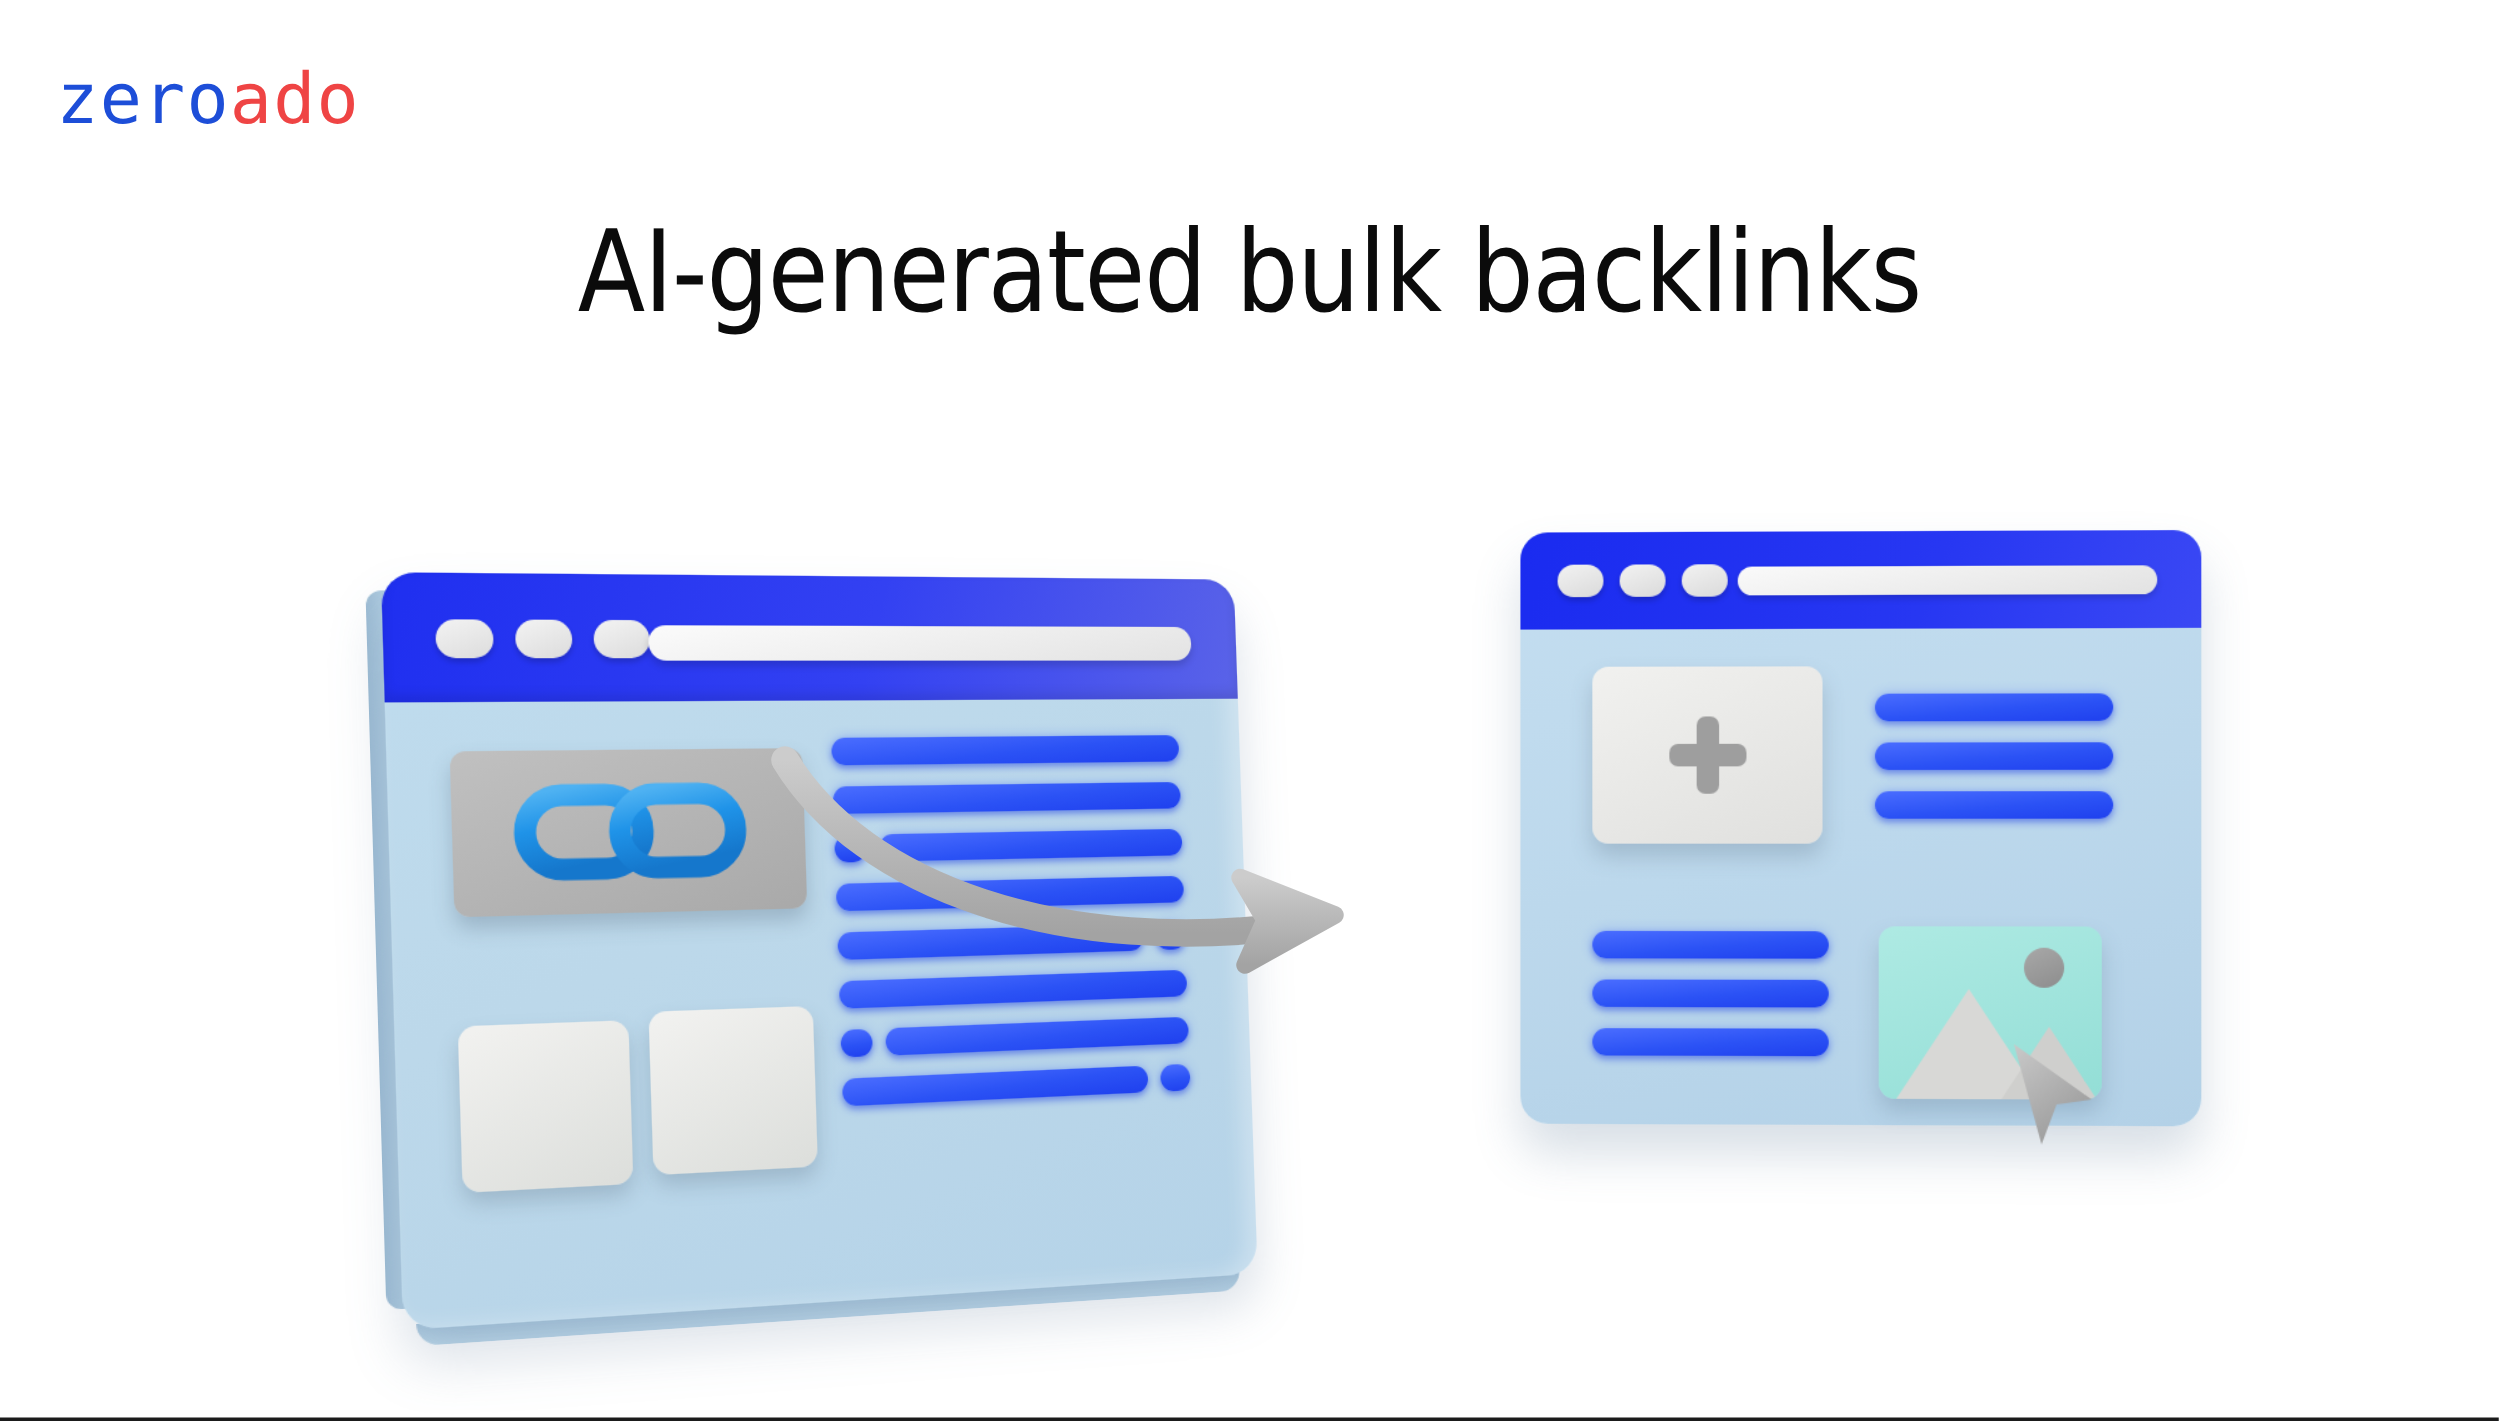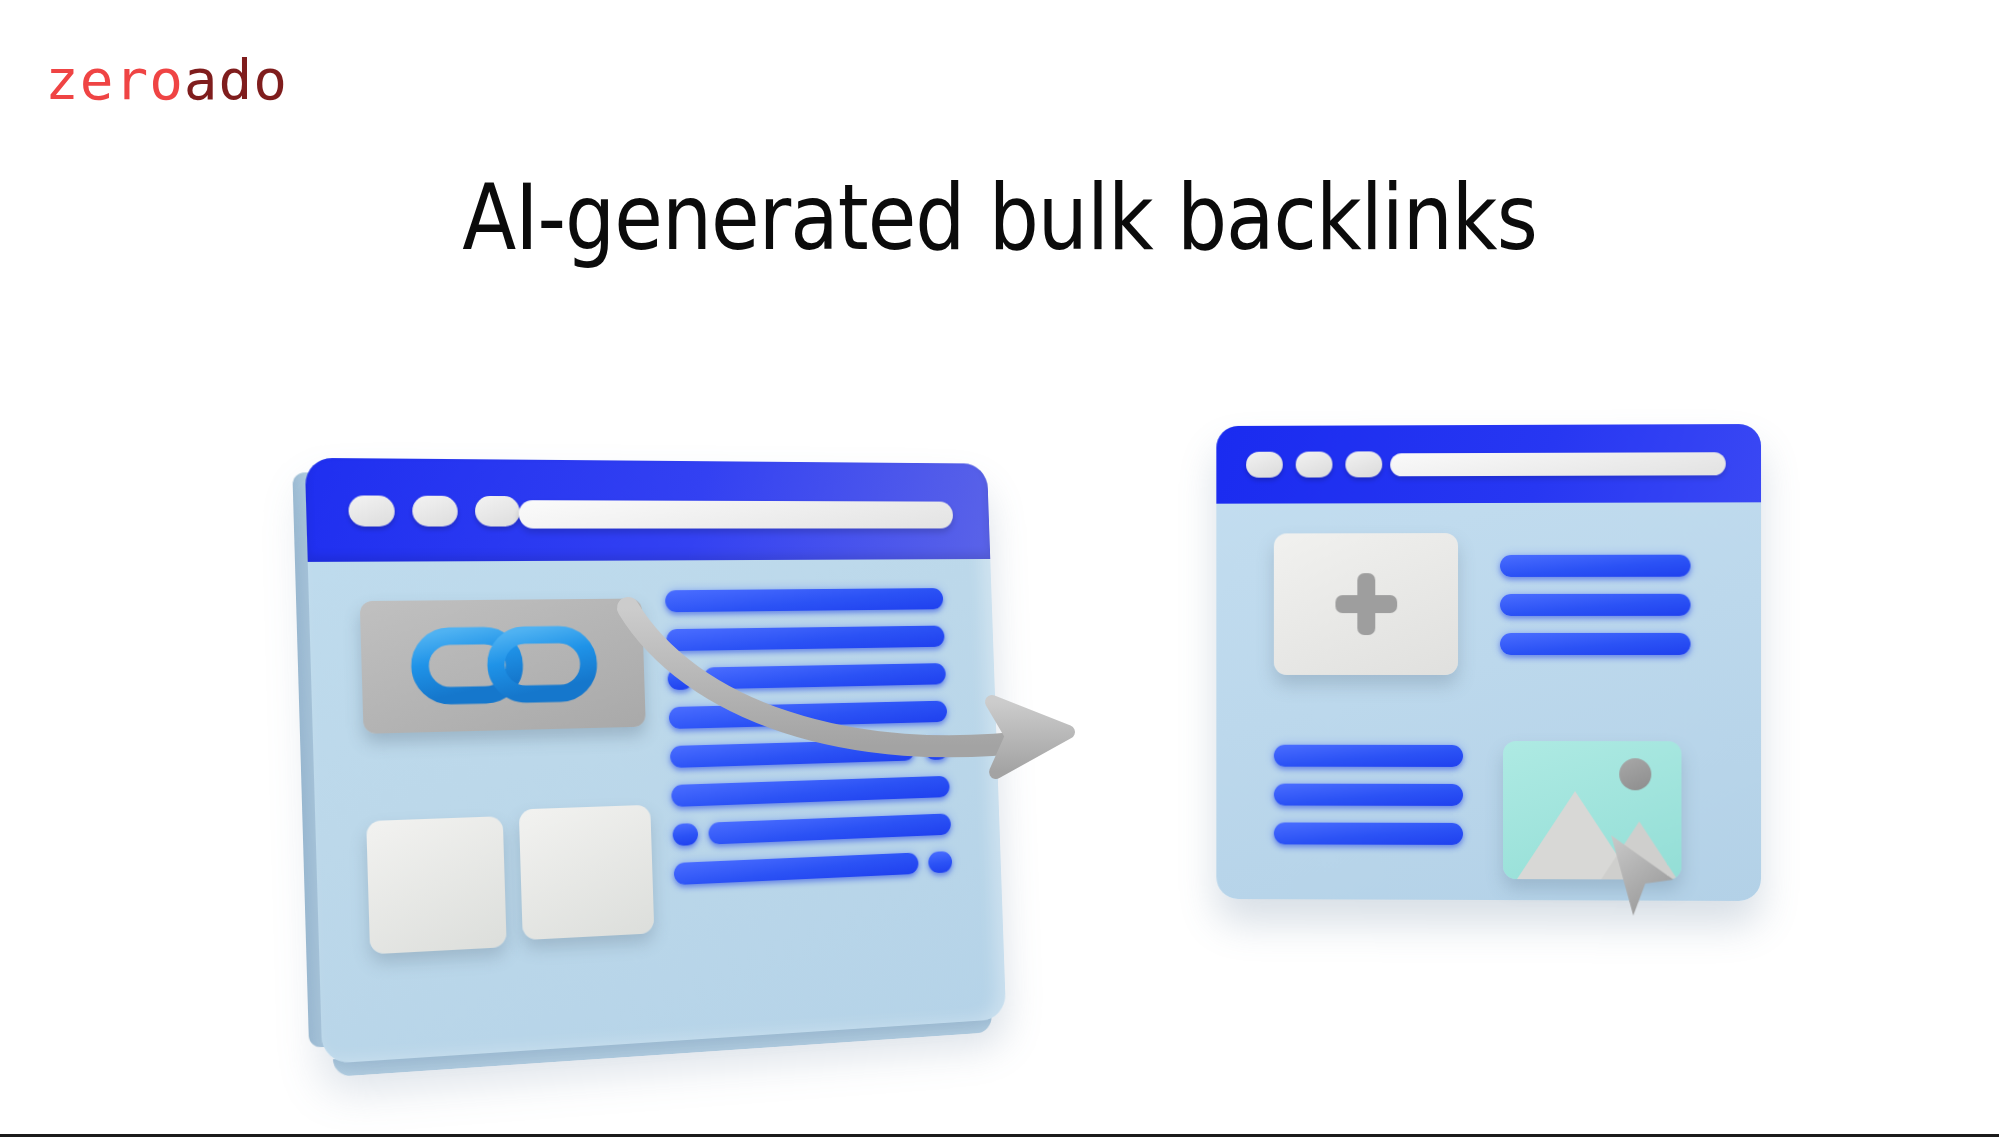--- a/index.html
+++ b/index.html
@@ -20,22 +20,22 @@
   #brand {
     position:absolute;
     left:45px; top:52px;
     font-family:"DejaVu Sans Mono", "Liberation Mono", monospace;
     font-size:56px;
     font-weight:400;
     letter-spacing:1px;
     line-height:1;
     white-space:nowrap;
   }
-  #brand .zero { color:#ef4444; }
-  #brand .ado  { color:#7f1d1d; }
+  #brand .zero { color:#1d4ed8; }
+  #brand .ado  { color:#ef4444; }
 
   
   #headline {
     position:absolute;
     left:0; top:168px;
     width:1999px;
     text-align:center;
     font-family:"DejaVu Sans", sans-serif;
     font-size:84px;
     font-weight:400;

